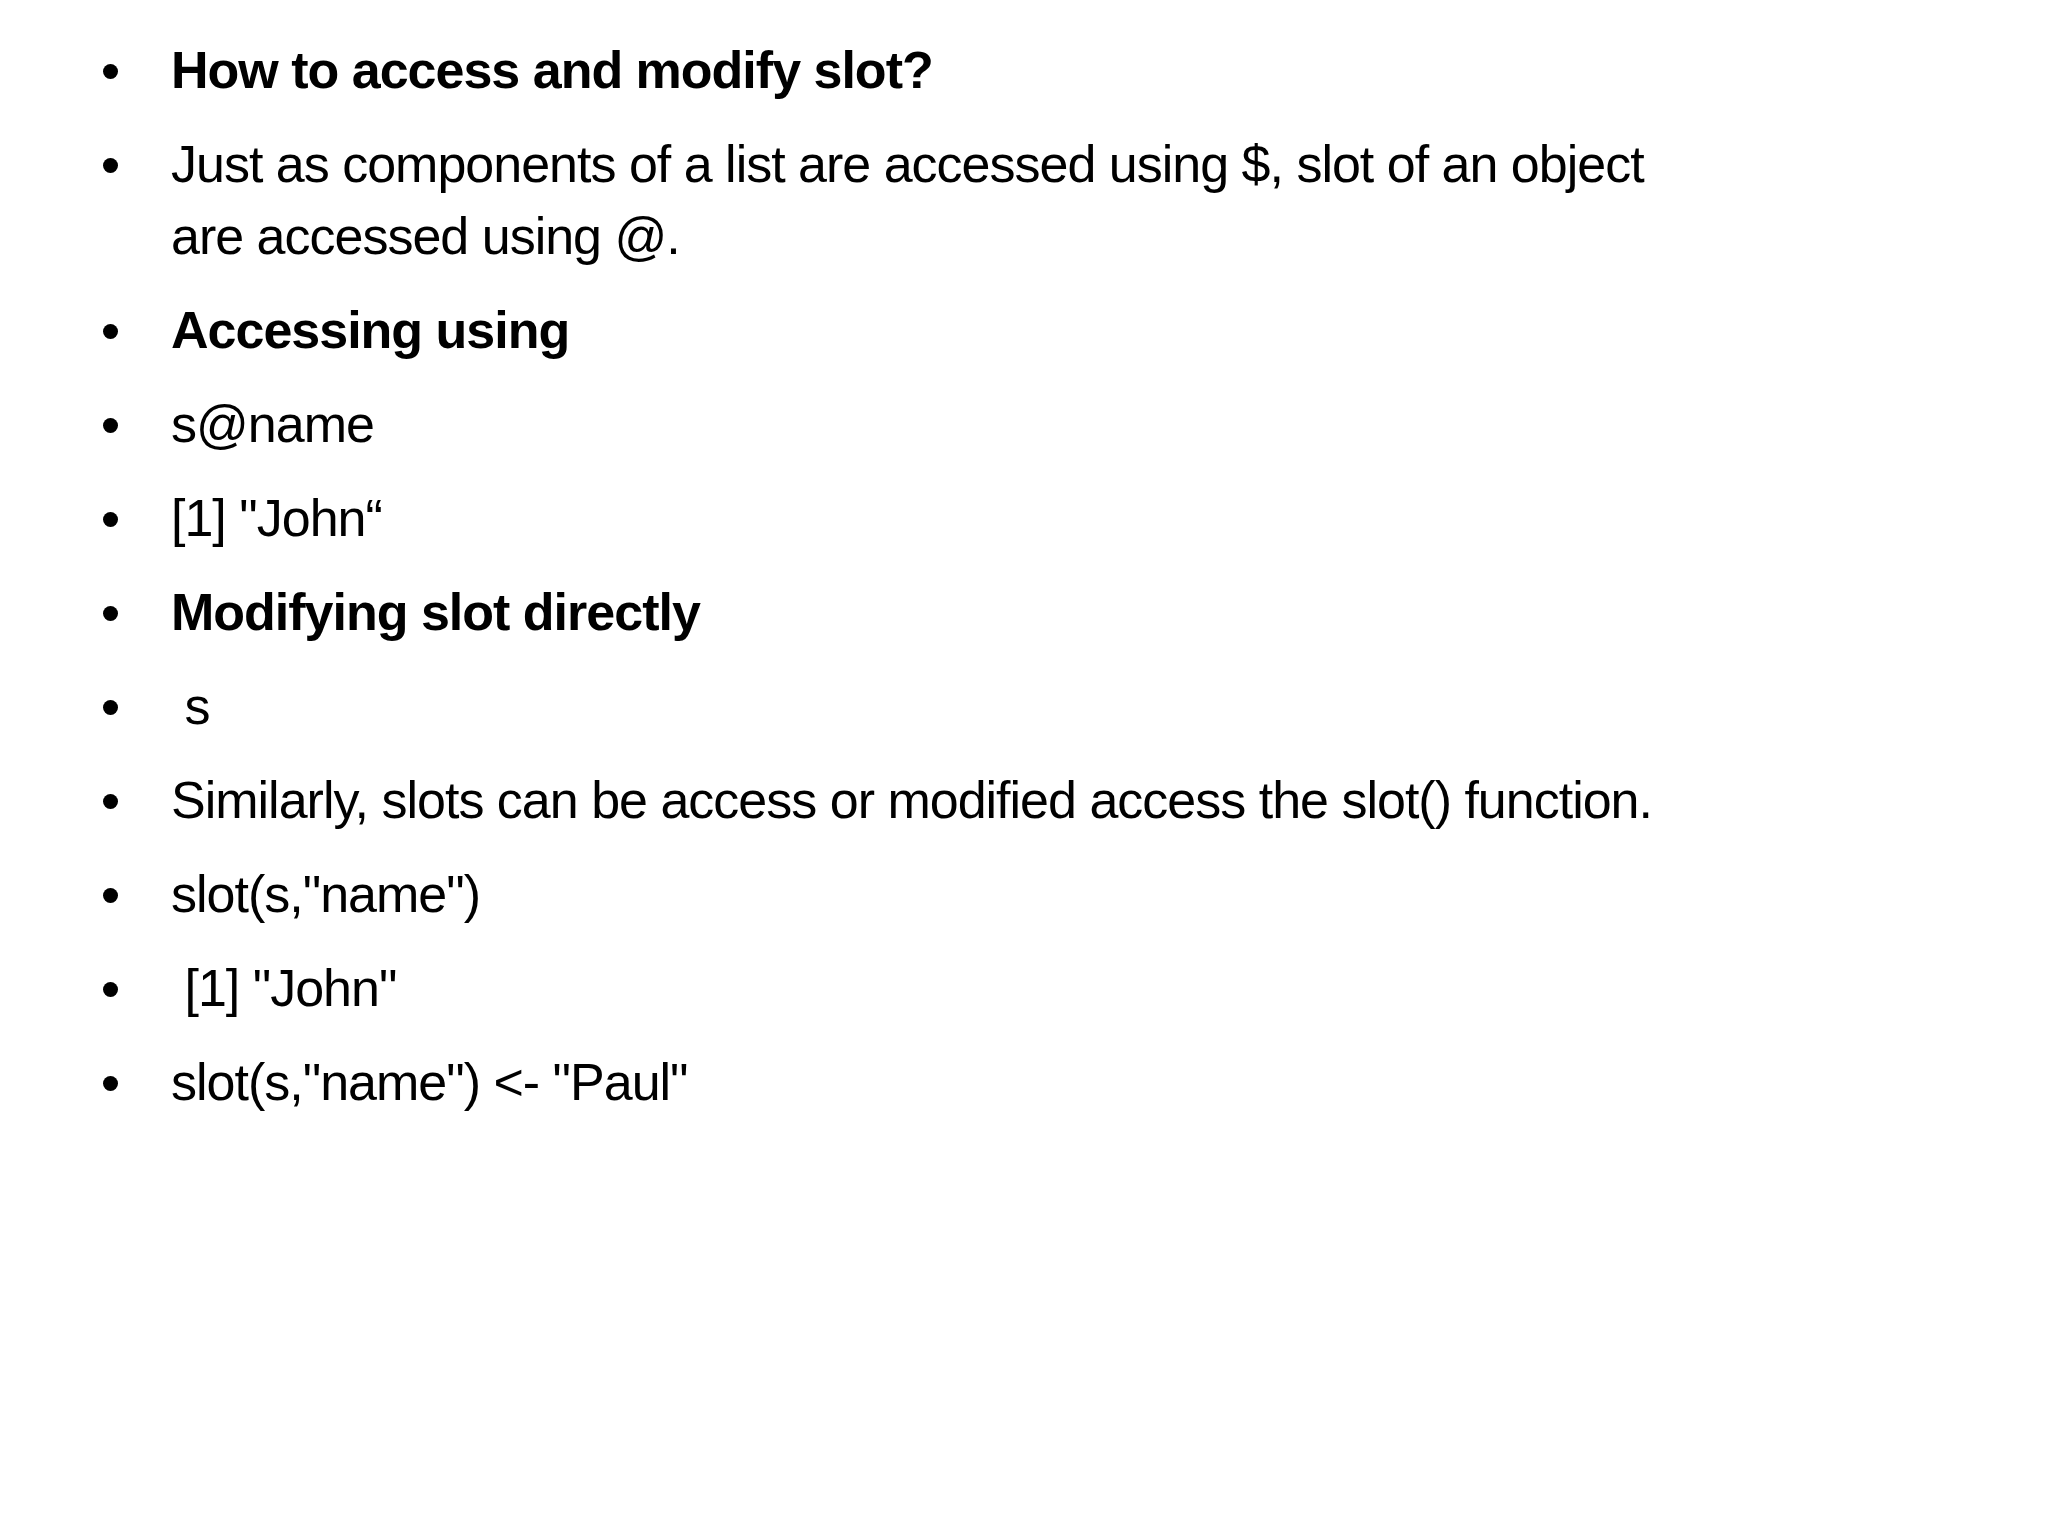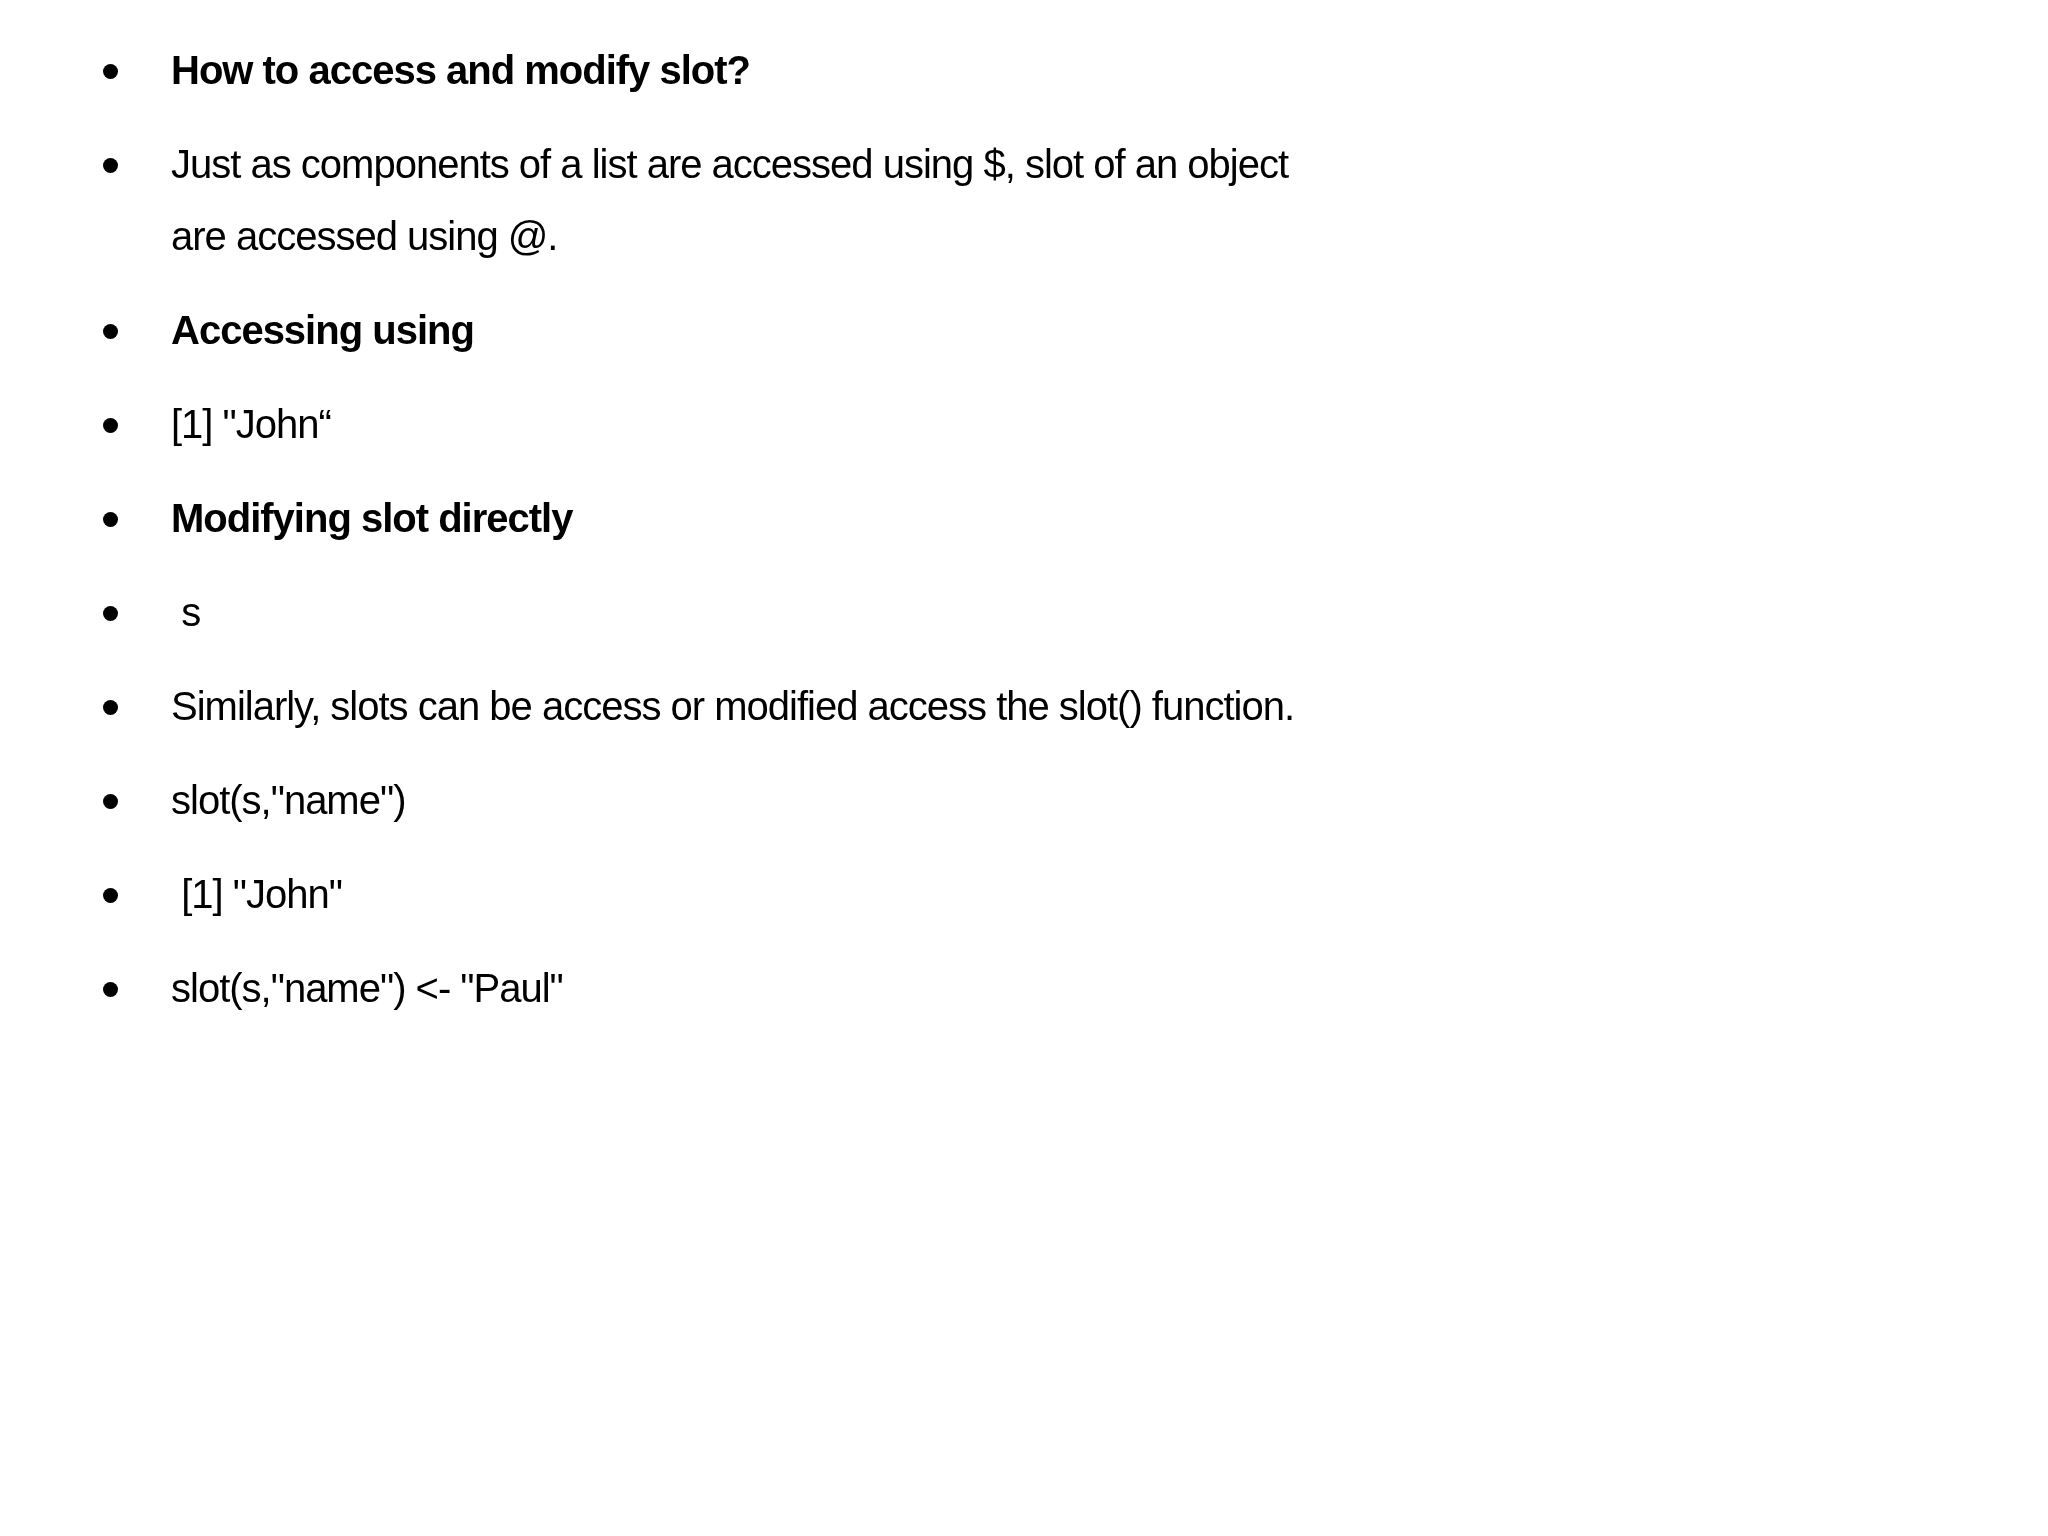--- a/index.html
+++ b/index.html
@@ -28,21 +28,21 @@
   .dot {
     flex: 0 0 auto;
     width: 15px;
     height: 15px;
     border-radius: 50%;
     background: #000000;
     margin-top: 30px;
     margin-right: 53px;
   }
   .txt {
-    font-size: 40px;
+    font-size: 52px;
     line-height: 72px;
     letter-spacing: -1px;
     white-space: pre-wrap;
     color: #000000;
   }
   .bold .txt {
     font-weight: bold;
   }
 </style>
 </head>
@@ -59,20 +59,24 @@
     <span class="dot"></span>
     <span class="txt">Just as components of a list are accessed using $, slot of an object
 are accessed using @.</span>
   </div>
 
   <div class="row bold">
     <span class="dot"></span>
     <span class="txt">Accessing using</span>
   </div>
 
+  <div class="row">
+    <span class="dot"></span>
+    <span class="txt">s@name</span>
+  </div>
 
   <div class="row">
     <span class="dot"></span>
     <span class="txt">[1] "John“</span>
   </div>
 
   <div class="row bold">
     <span class="dot"></span>
     <span class="txt">Modifying slot directly</span>
   </div>

